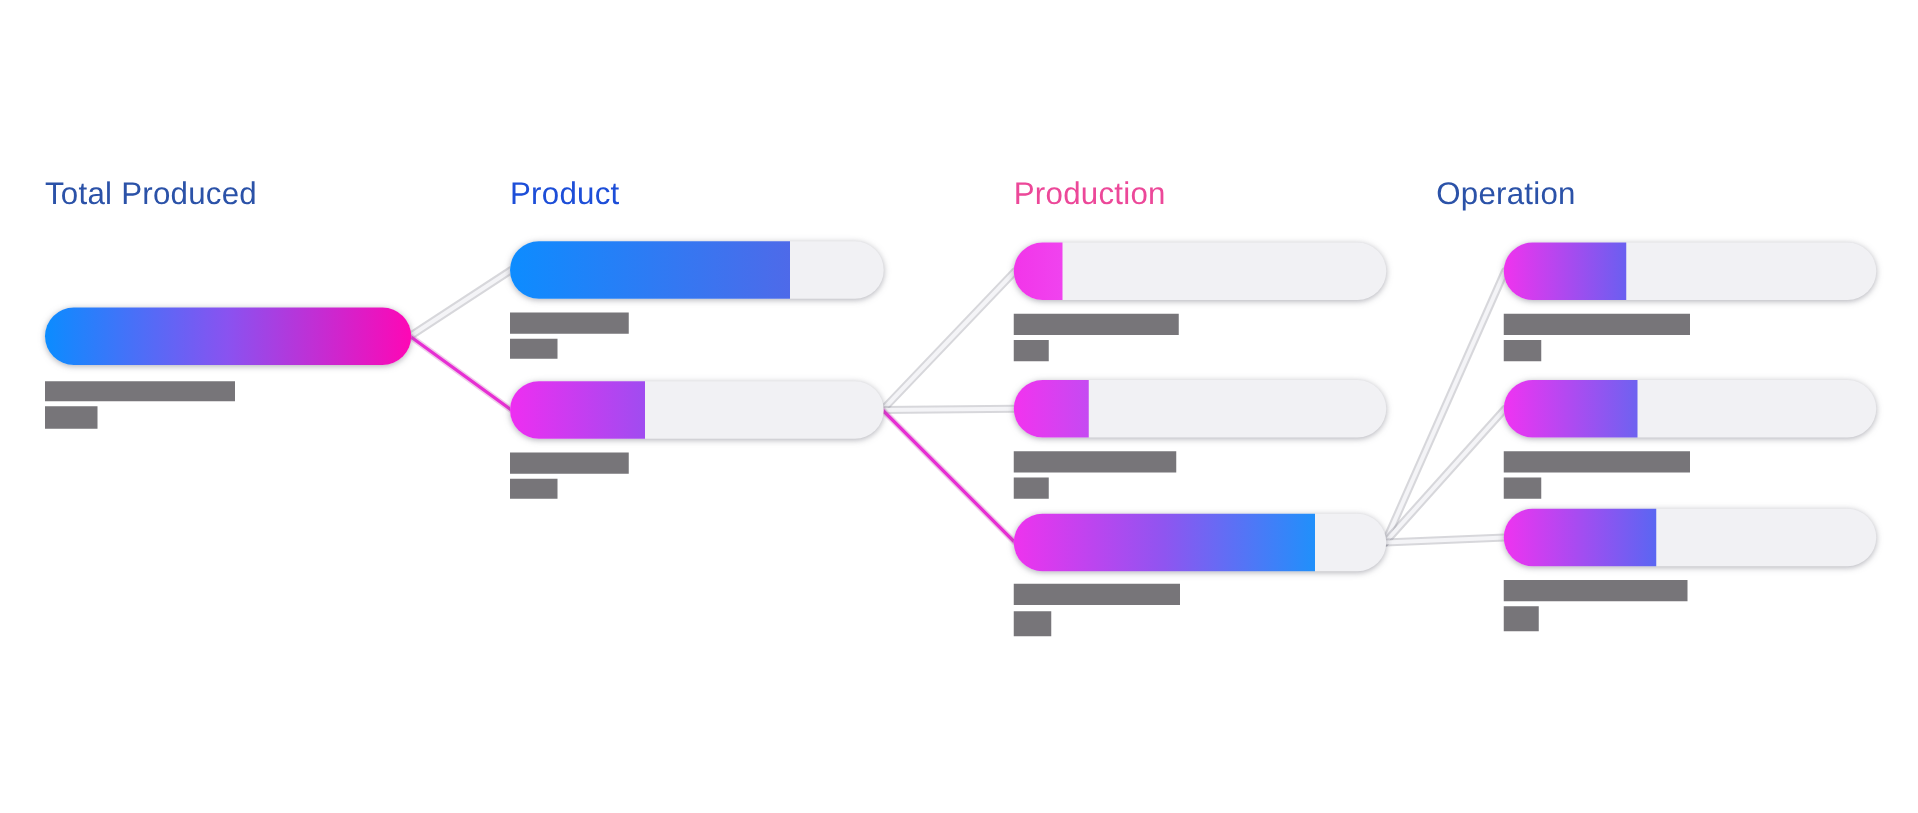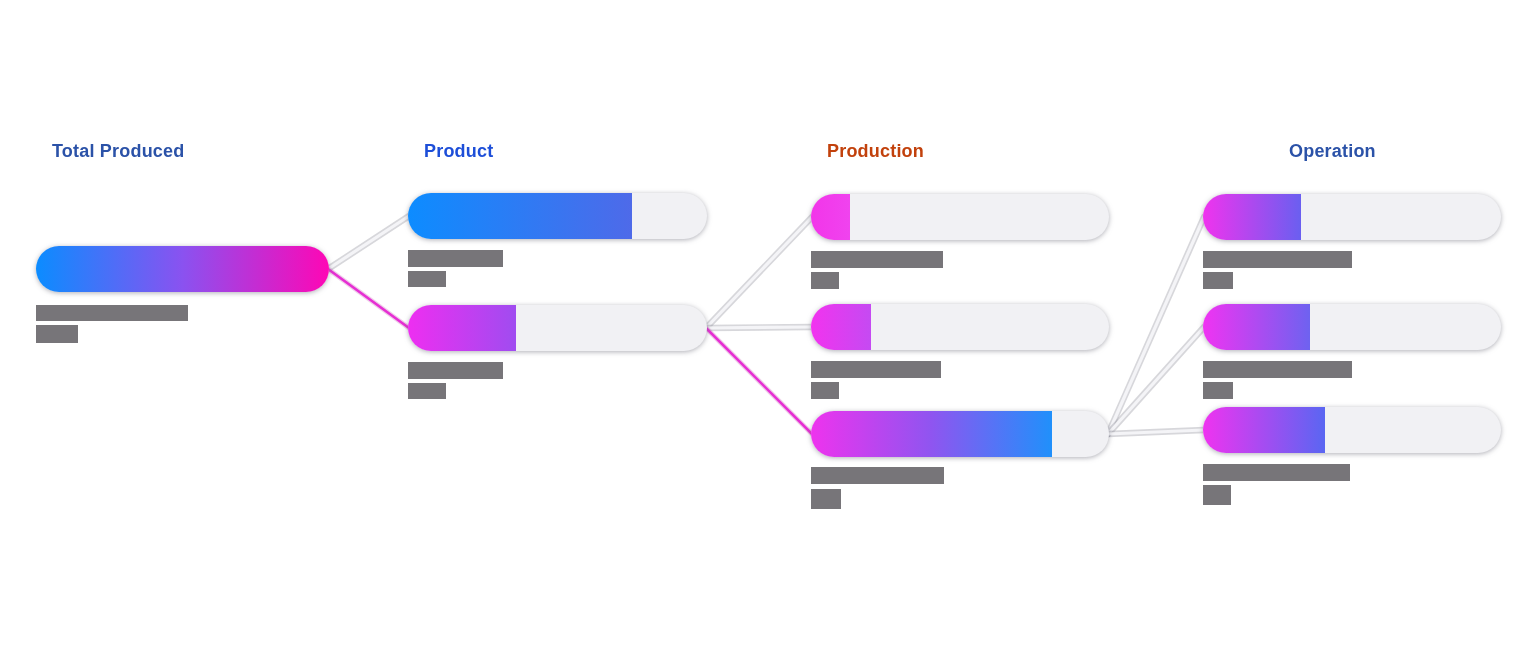--- a/index.html
+++ b/index.html
@@ -1,22 +1,22 @@
 <!DOCTYPE html>
 <html><head>
 <meta charset="utf-8">
 <style>
   html,body { margin:0; padding:0; background:#ffffff; }
   .canvas {
     position:relative; width:1534px; height:650px; background:#ffffff;
     font-family:"Liberation Sans", sans-serif; overflow:hidden;
   }
   .col-header {
-    position:absolute; top:141px; font-size:18px; font-weight:bold;
-    letter-spacing:0.2px; white-space:nowrap;margin-left:16px;
+    position:absolute; top:141px; font-size:25px; font-weight:normal;
+    letter-spacing:0.2px; white-space:nowrap;
   }
   .lines { position:absolute; left:0; top:0; width:1534px; height:650px; pointer-events:none; }
   .bar {
     position:absolute; height:46px; border-radius:23px;
     box-shadow:0 1px 5px rgba(110,110,122,0.55);
   }
   .bar-fill {
     position:absolute; left:0; top:0; height:100%;
     border-radius:23px 0 0 23px;
   }
@@ -40,22 +40,22 @@
       <line x1="706" y1="328" x2="812" y2="434" stroke="#e62fd3" stroke-width="2.6" stroke-opacity="1" stroke-linecap="round"></line>
       <line x1="1108" y1="434" x2="1204" y2="217" stroke="rgba(150,150,160,0.38)" stroke-width="6.5" stroke-opacity="1" stroke-linecap="round"></line>
       <line x1="1108" y1="434" x2="1204" y2="217" stroke="#f4f4f7" stroke-width="3.2" stroke-opacity="1" stroke-linecap="round"></line>
       <line x1="1108" y1="434" x2="1204" y2="327" stroke="rgba(150,150,160,0.38)" stroke-width="6.5" stroke-opacity="1" stroke-linecap="round"></line>
       <line x1="1108" y1="434" x2="1204" y2="327" stroke="#f4f4f7" stroke-width="3.2" stroke-opacity="1" stroke-linecap="round"></line>
       <line x1="1108" y1="434" x2="1204" y2="430" stroke="rgba(150,150,160,0.38)" stroke-width="6.5" stroke-opacity="1" stroke-linecap="round"></line>
       <line x1="1108" y1="434" x2="1204" y2="430" stroke="#f4f4f7" stroke-width="3.2" stroke-opacity="1" stroke-linecap="round"></line>
     </svg>
   <div class="col-header" style="left: 36px; color: rgb(43, 82, 168);">Total Produced</div>
   <div class="col-header" style="left: 408px; color: #1d4ed8;">Product</div>
-  <div class="col-header" style="left: 811px; color: #c2410c;">Production</div>
-  <div class="col-header" style="left: 1273px; color: rgb(43, 82, 168);">Operation</div>
+  <div class="col-header" style="left: 811px; color: #ec4899;">Production</div>
+  <div class="col-header" style="left: 1149px; color: rgb(43, 82, 168);">Operation</div>
 <div class="bar" style="left: 36px; top: 246px; width: 293px; background: rgb(241, 241, 244);">
       <div class="bar-fill full" style="width: 100%; background: linear-gradient(90deg, rgb(11, 140, 255), rgb(138, 82, 240), rgb(254, 7, 181));"></div>
     </div>
     <div class="rblock" style="left: 36px; top: 305px; width: 152px; height: 16px; background: rgb(119, 117, 121);"></div>
     <div class="rblock" style="left: 36px; top: 325px; width: 42px; height: 18px; background: rgb(119, 117, 121);"></div>
     <div class="bar" style="left: 408px; top: 193px; width: 299px; background: rgb(241, 241, 244);">
       <div class="bar-fill" style="width: 75%; background: linear-gradient(90deg, rgb(13, 140, 255), rgb(78, 106, 233));"></div>
     </div>
     <div class="rblock" style="left: 408px; top: 250px; width: 95px; height: 17px; background: rgb(119, 117, 121);"></div>
     <div class="rblock" style="left: 408px; top: 271px; width: 38px; height: 16px; background: rgb(119, 117, 121);"></div>

